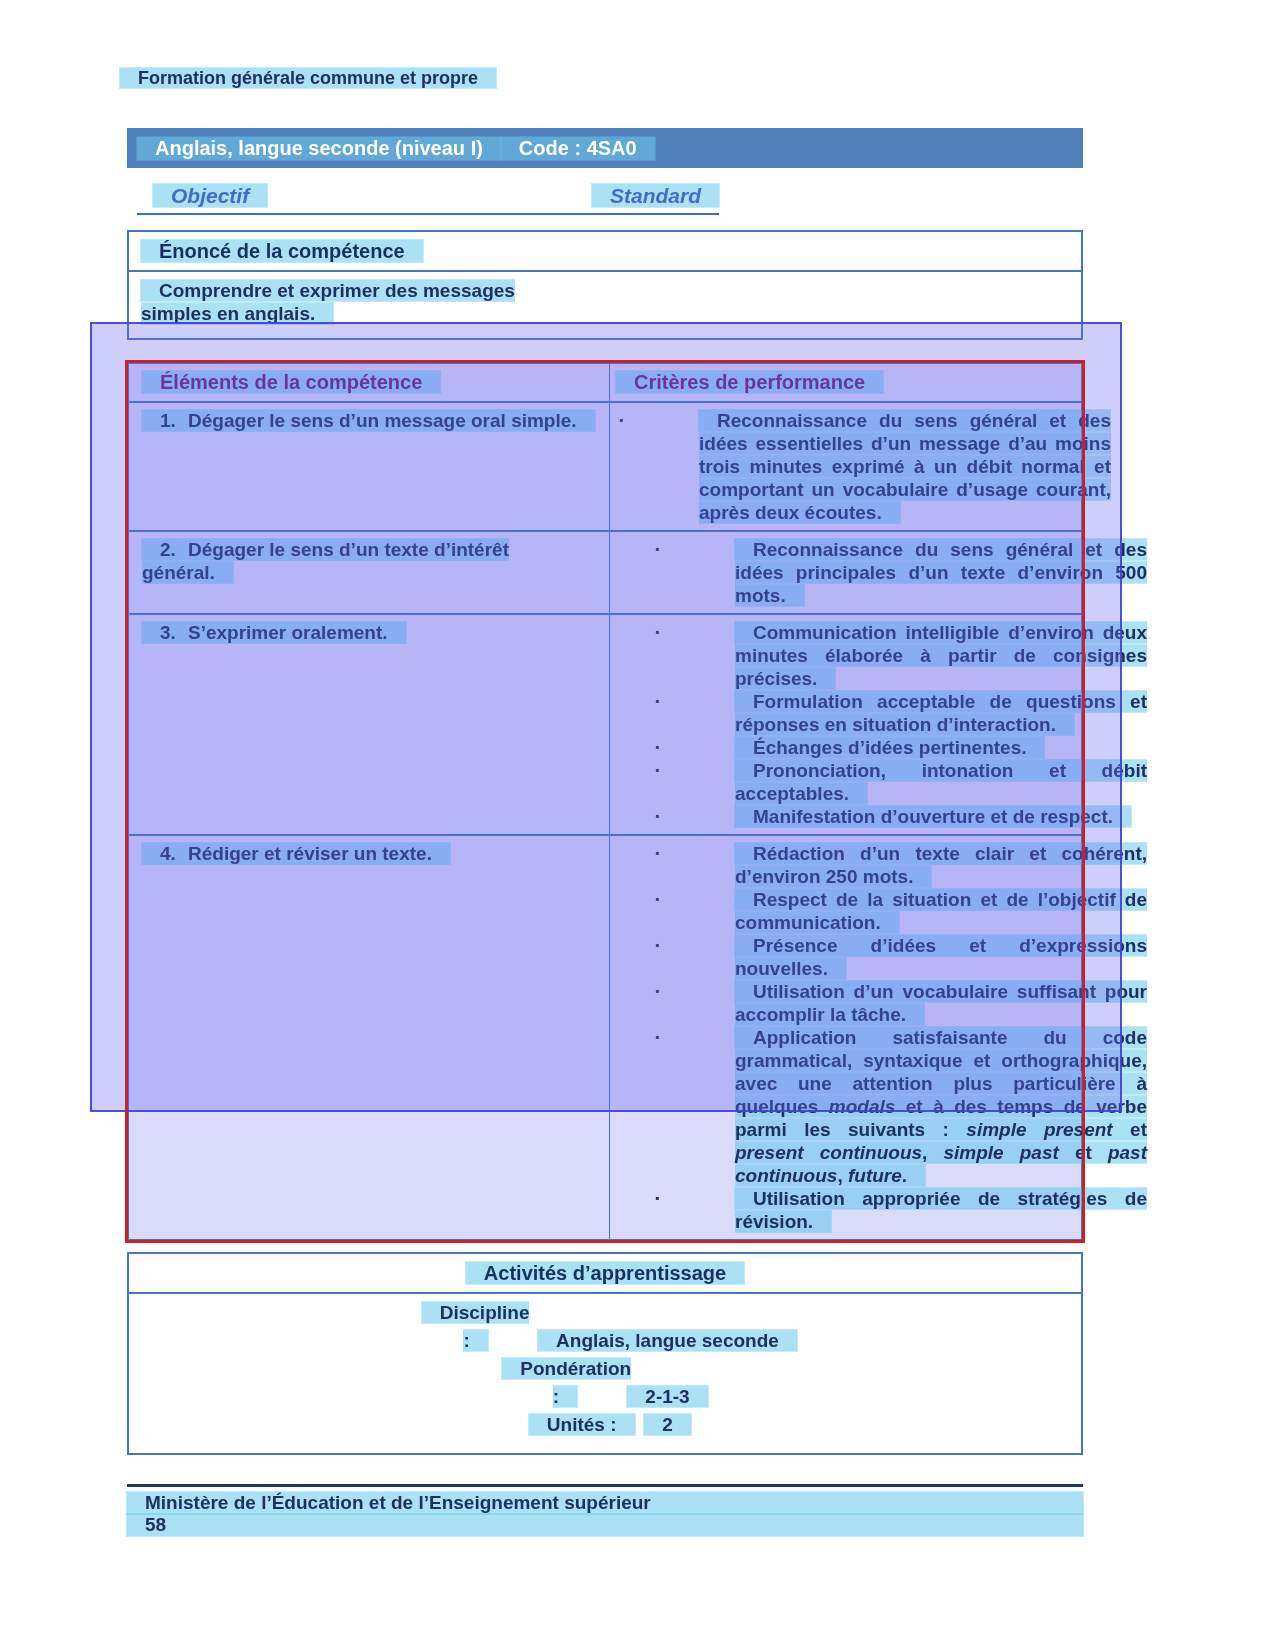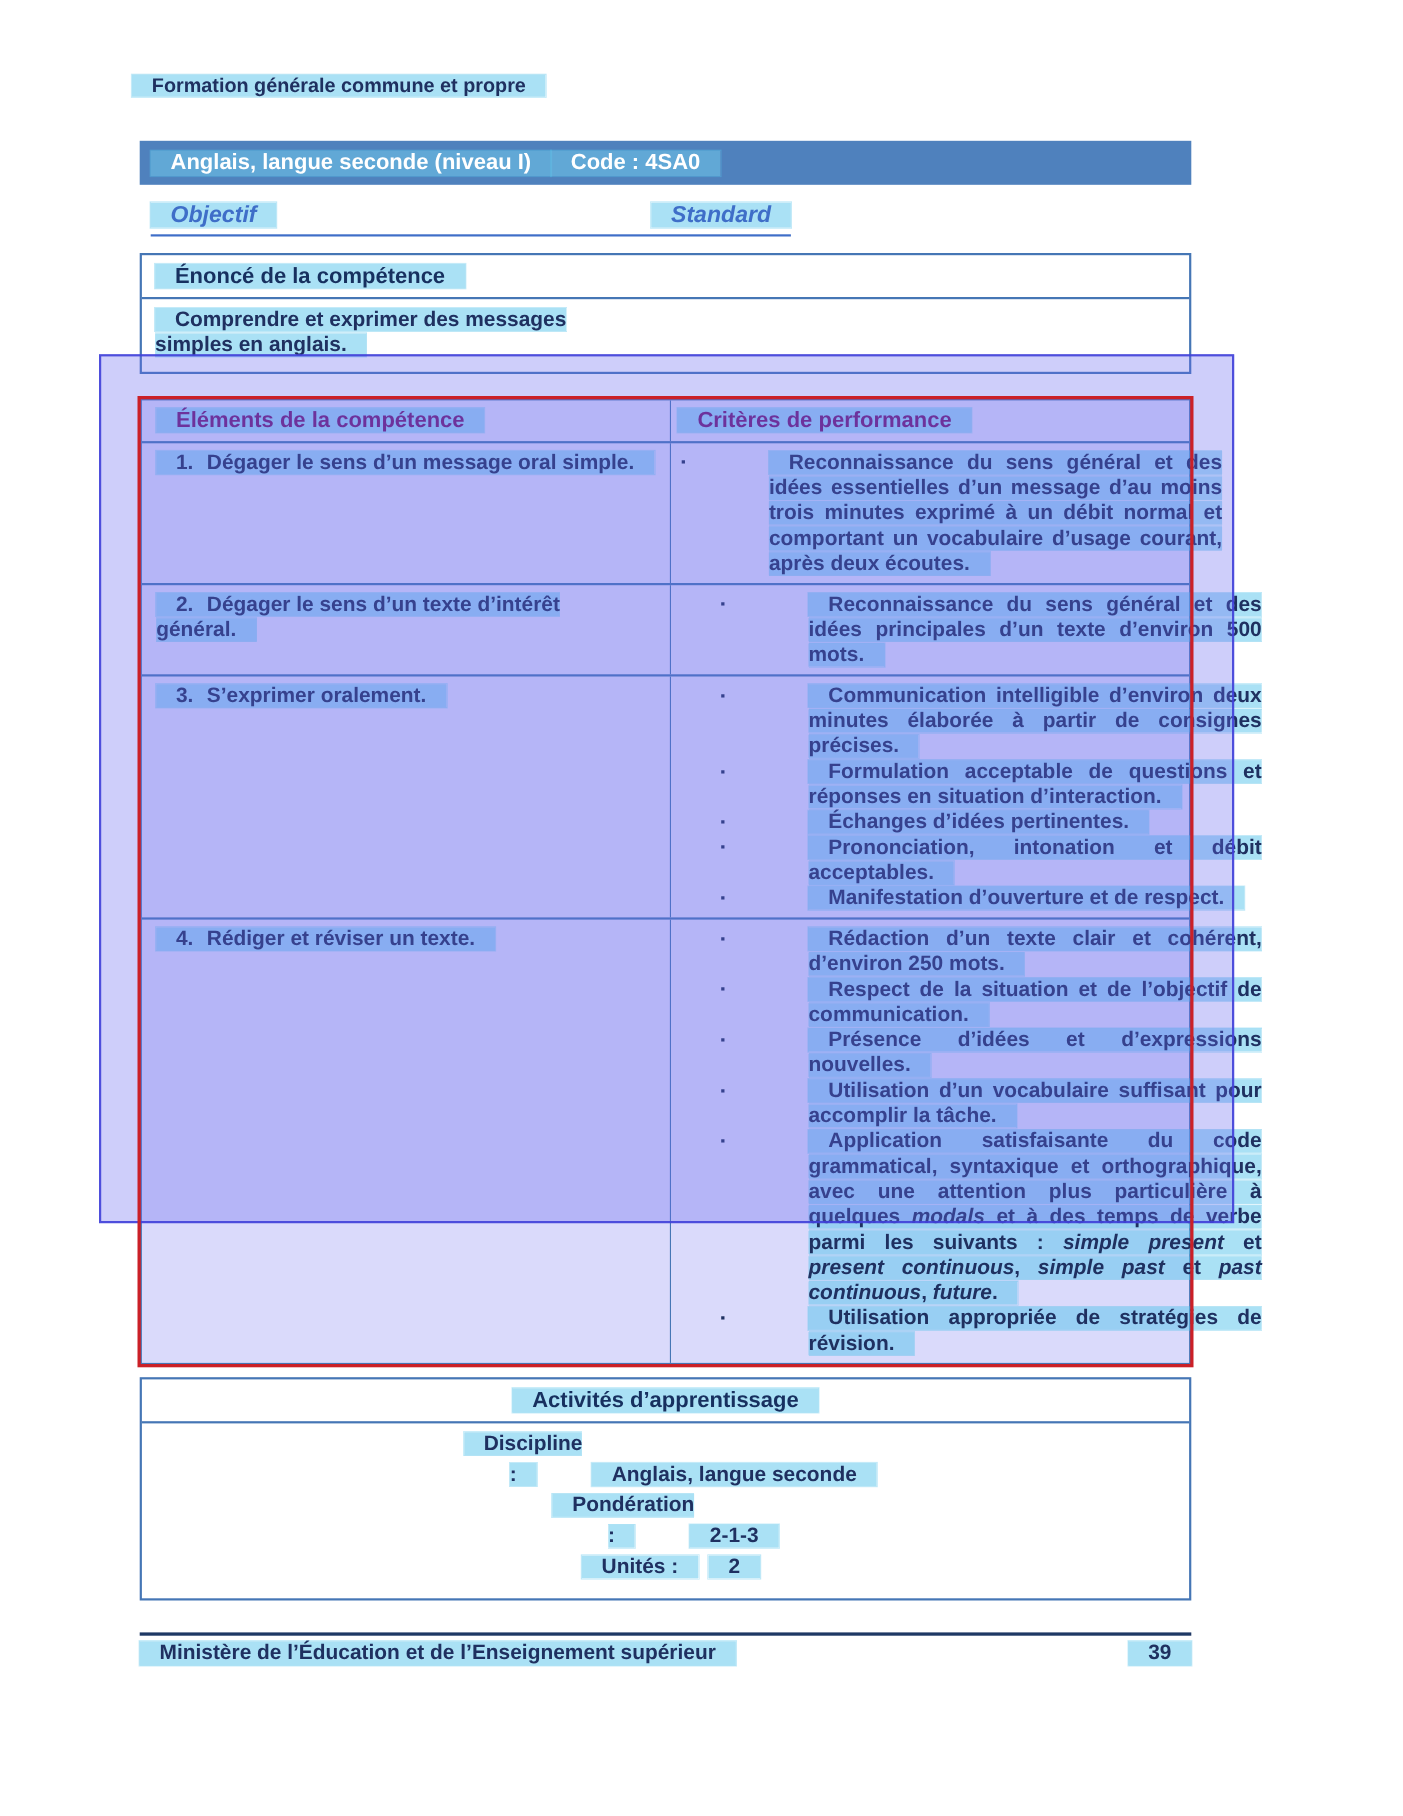--- a/index.html
+++ b/index.html
@@ -31,21 +31,21 @@
     font-size:20px;color:#ffffff;
   }
   .title-bar .hl{background:rgba(120,215,245,0.45);}
   .obj-std{
     position:absolute;left:137px;top:184px;width:582px;
     border-bottom:2px solid #3f6ec8;
     padding-bottom:5px;
     display:flex;
     font-size:21px;font-weight:bold;font-style:italic;color:#3f6ec8;
   }
-  .obj-cell{width:483px;}
+  .obj-cell{width:483px;margin-left:16px;}
   .stack{position:absolute;left:127px;top:230px;width:956px;}
   .bluebox{border:2px solid #4576b5;box-sizing:border-box;background:transparent;}
   .box-head{
     padding:6px 12px;border-bottom:2px solid #4576b5;
     font-size:20px;font-weight:bold;color:#17305f;line-height:26px;
   }
   .box-body{padding:7px 12px 13px;font-size:19px;line-height:23px;}
   .enonce-text{display:inline-block;width:445px;}
   
   .comp-table{
@@ -81,20 +81,21 @@
   .act-box{margin-top:11px;text-align:center;}
   .act-body{padding:5px 12px 14px;font-size:19px;line-height:28px;}
   .act-label{display:inline-block;width:125px;}
   
   .footer{
     position:absolute;left:127px;top:1484px;width:956px;
     border-top:3px solid #1f3864;
     padding-top:5px;box-sizing:border-box;
     display:flex;justify-content:space-between;
     font-size:19px;
+    flex-direction:column;
   }
   
   .overlay-big{
     position:absolute;left:90px;top:322px;width:1032px;height:790px;
     background:rgba(104,104,240,0.32);
     border:2px solid rgba(64,64,216,0.9);
     box-sizing:border-box;
     pointer-events:none;z-index:6;
   }
 </style>
@@ -243,18 +244,18 @@
         <div class="act-row">
           <span class="act-label"><span class="hl">Unités :</span></span><span class="hl">2</span>
         </div>
       </div>
     </div>
 
   </div>
 
   <div class="footer">
     <span class="hl">Ministère de l’Éducation et de l’Enseignement supérieur</span>
-    <span class="hl">39</span>
+    <span class="hl">58</span>
   </div>
 
   <div class="overlay-big"></div>
 
 </div>
 
 </body></html>

